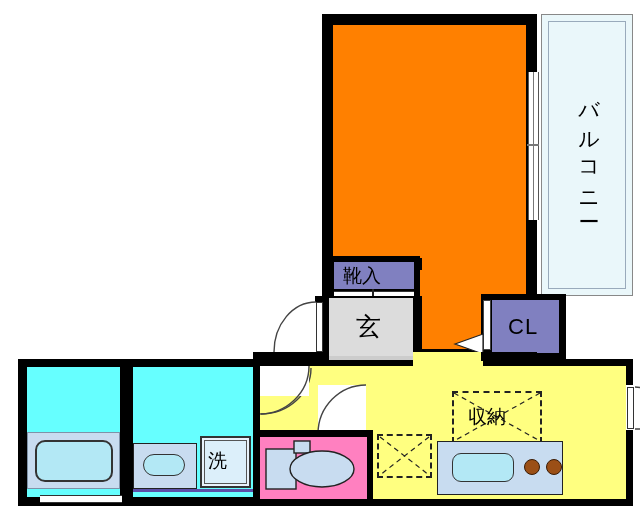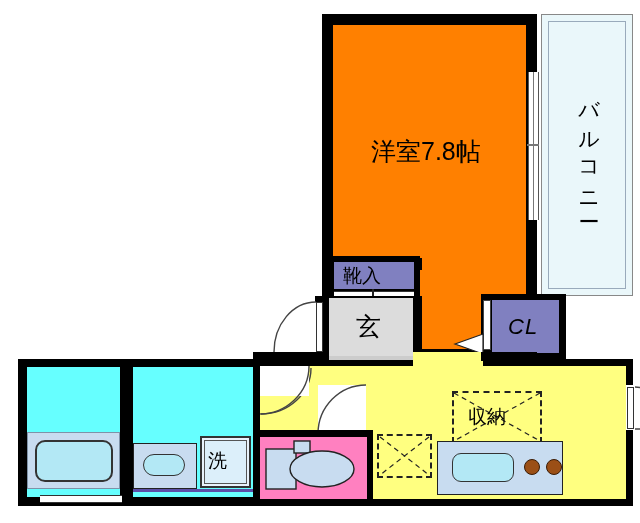--- a/index.html
+++ b/index.html
@@ -17,21 +17,21 @@
   .room-wc{background:#FF80C0;}
   .closet-purple{background:#8080C0;}
   .tub-pan{background:#C8DCF0;}
   .fixture{background:#C8DCF0;border:1px solid #222;}
   .basin{background:#B3E8F5;border:1px solid #333;}
   .white{background:#ffffff;}
   
   .lbl{position:absolute;color:#000;white-space:nowrap;}
   .lbl-room{font-size:25px;font-weight:500;letter-spacing:0px;}
   .lbl-mid{font-size:19px;}
-  .lbl-cl{font-size:22px;letter-spacing:1px;font-style:italic;}
+  .lbl-cl{font-size:22px;letter-spacing:1px;}
   .vert{writing-mode:vertical-rl;text-orientation:upright;
         font-size:21px;letter-spacing:7px;}
   .dashbox{border:2px dashed #222;background:transparent;}
   .dashbox-sm{border:2px dashed #222;background:transparent;}
   svg{display:block;overflow:visible;}
   .sw{fill:none;stroke:#444;stroke-width:1.4;}
   .arrowhd{fill:#ffffff;stroke:#222;stroke-width:1.2;}
   .slide-glass{background:#ffffff;border-left:1px solid #555;border-right:1px solid #555;}
   .sashline{background:#777;}
   .burner{background:#9B4F16;border:1px solid #3a1c06;border-radius:50%;}
@@ -45,21 +45,20 @@
 
   <div class="abs room-balcony" style="left:541px;top:14px;width:92px;height:282px;"></div>
   <div class="abs" style="left:548px;top:21px;width:78px;height:268px;border:1px solid #9ab;"></div>
   <div class="lbl vert" style="left:575px;top:86px;">バルコニー</div>
 
   <div class="abs wall" style="left:322px;top:14px;width:215px;height:345px;"></div>
   <div class="abs room-bedroom" style="left:333px;top:25px;width:193px;height:324px;"></div>
 
   <div class="abs wall" style="left:322px;top:258px;width:100px;height:12px;"></div>
   <div class="abs" style="left:322px;top:270px;width:11px;height:89px;background:#000;"></div>
-  <div class="lbl lbl-room" style="left:371px;top:135px;">洋室7.8帖</div>
 
   <div class="abs room-bedroom" style="left:422px;top:270px;width:104px;height:79px;"></div>
   <div class="abs wall" style="left:422px;top:349px;width:115px;height:11px;"></div>
 
   <div class="abs slide-glass" style="left:528px;top:72px;width:11px;height:148px;"></div>
   <div class="abs sashline" style="left:533px;top:72px;width:1px;height:148px;"></div>
   <div class="abs sashline" style="left:527px;top:144px;width:12px;height:2px;"></div>
 
   <div class="abs wall" style="left:327px;top:256px;width:93px;height:42px;"></div>
   <div class="abs closet-purple" style="left:334px;top:262px;width:80px;height:27px;"></div>

